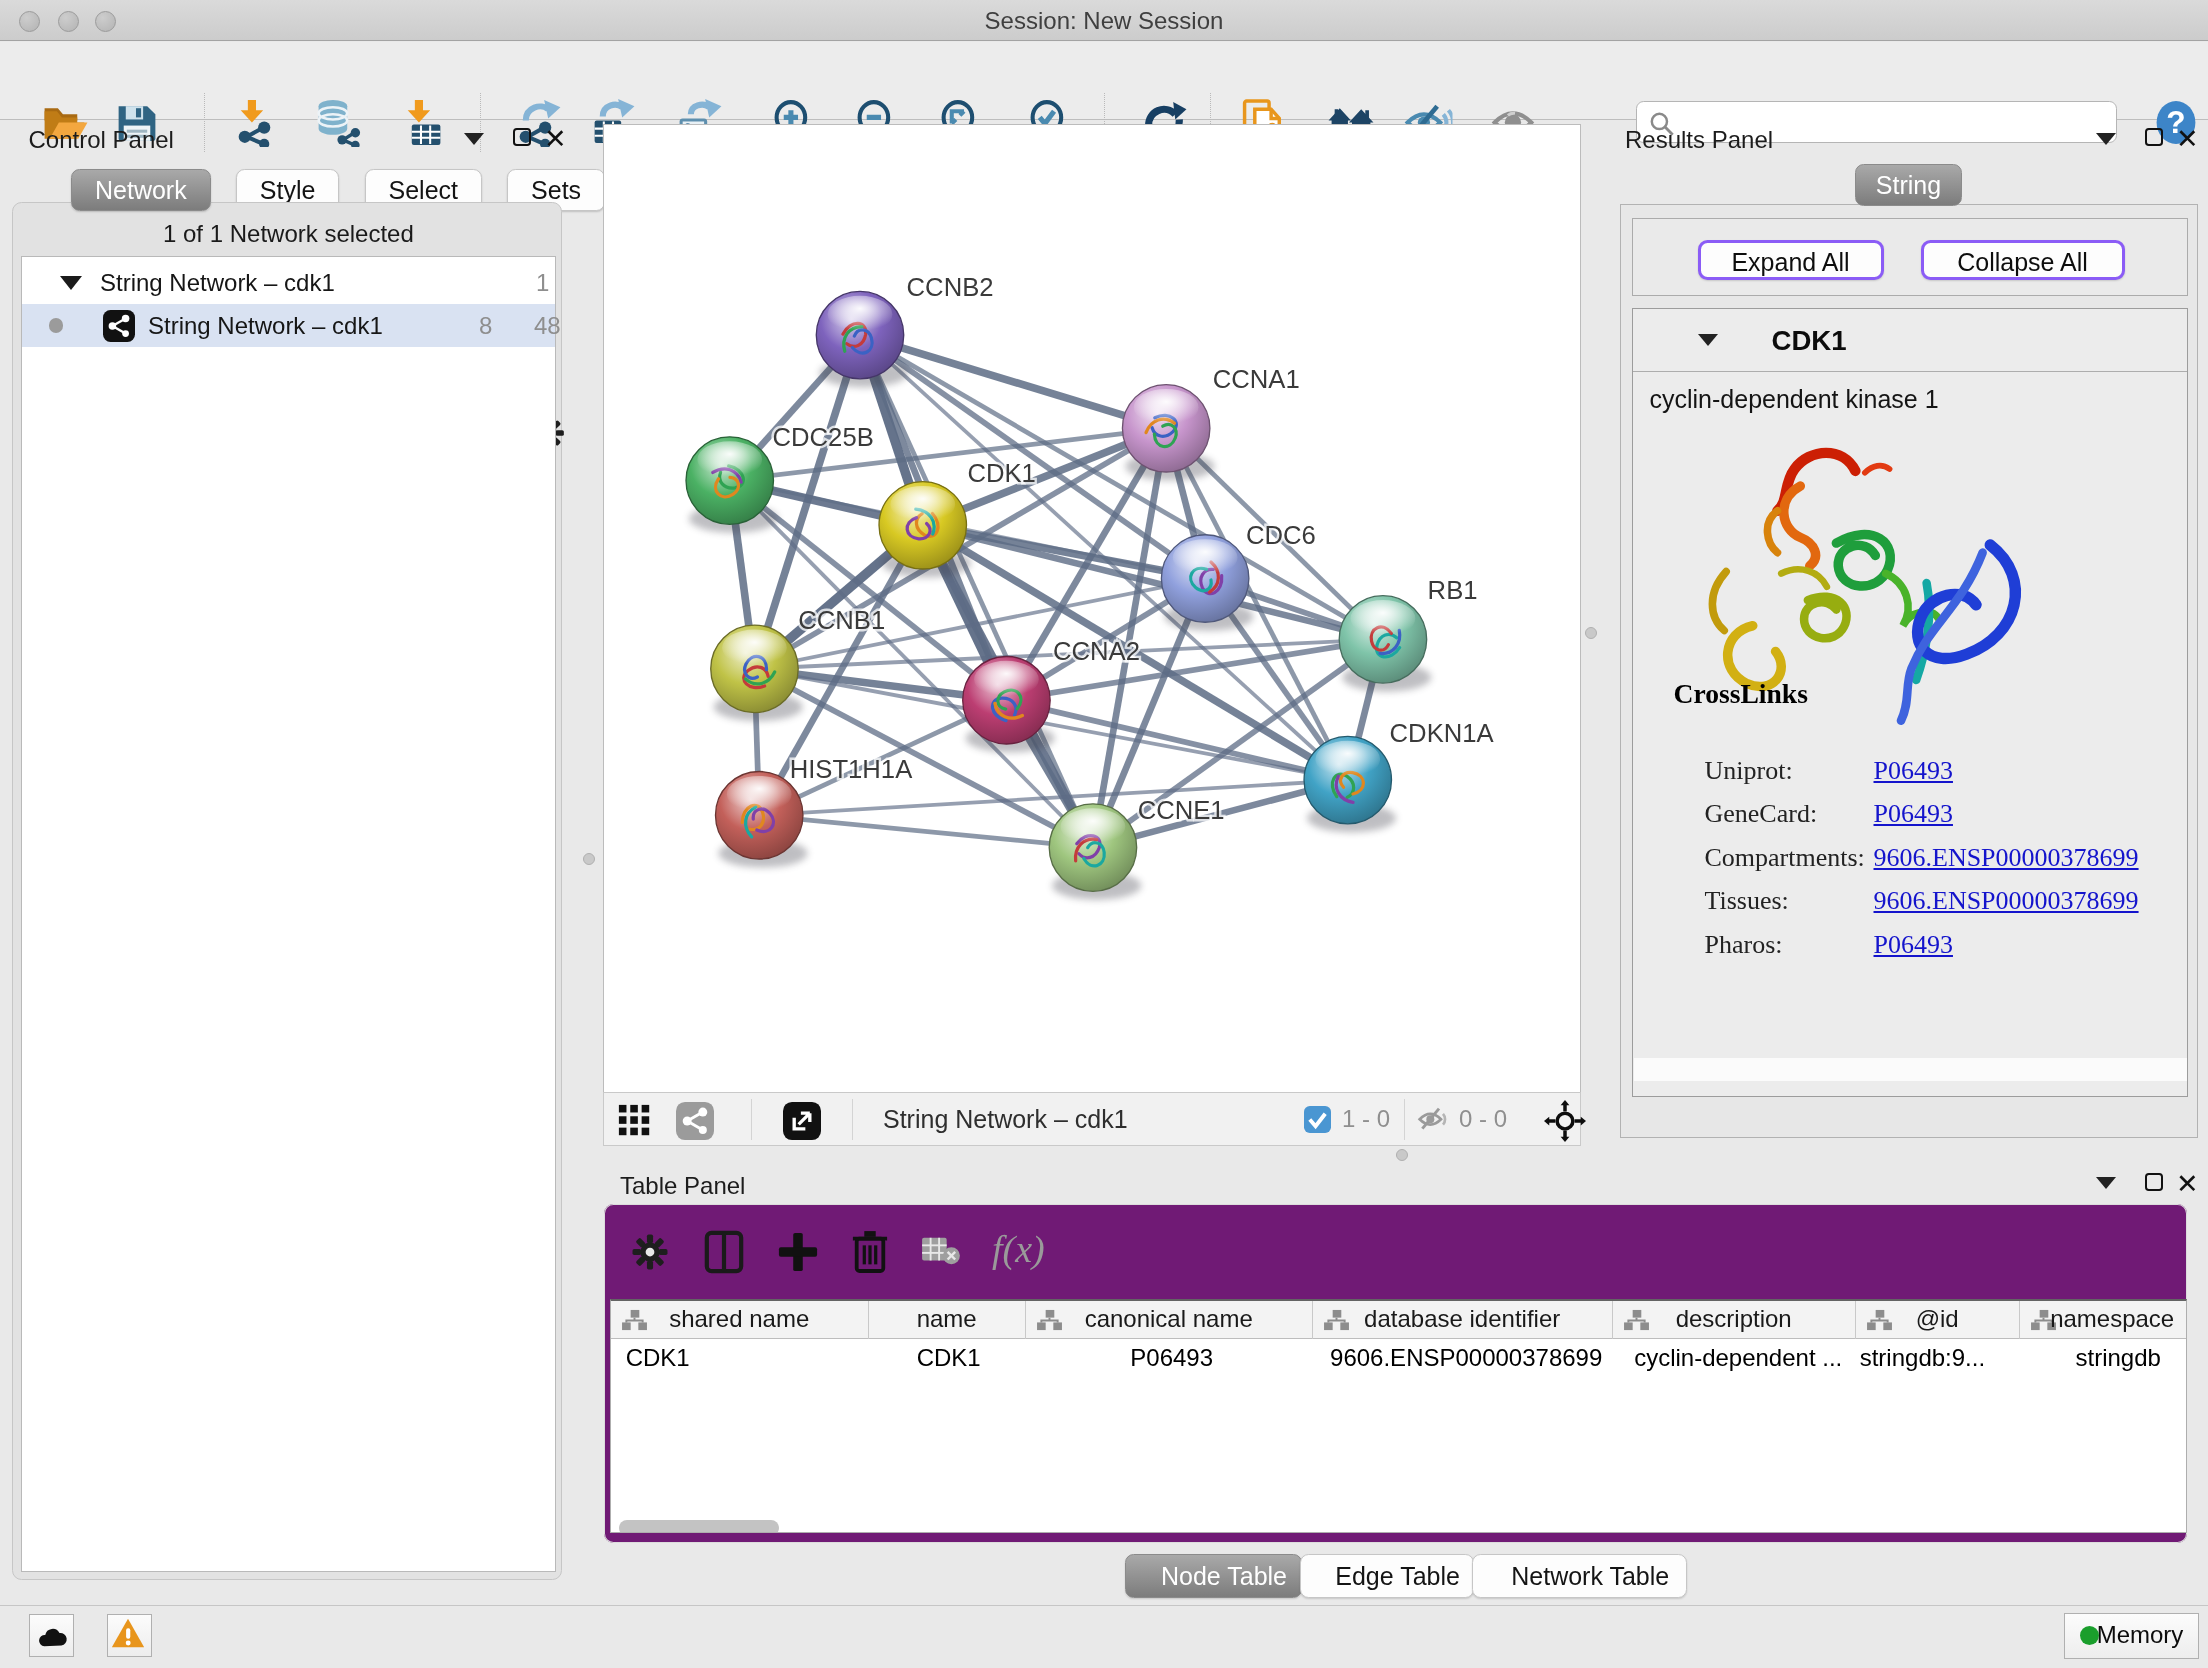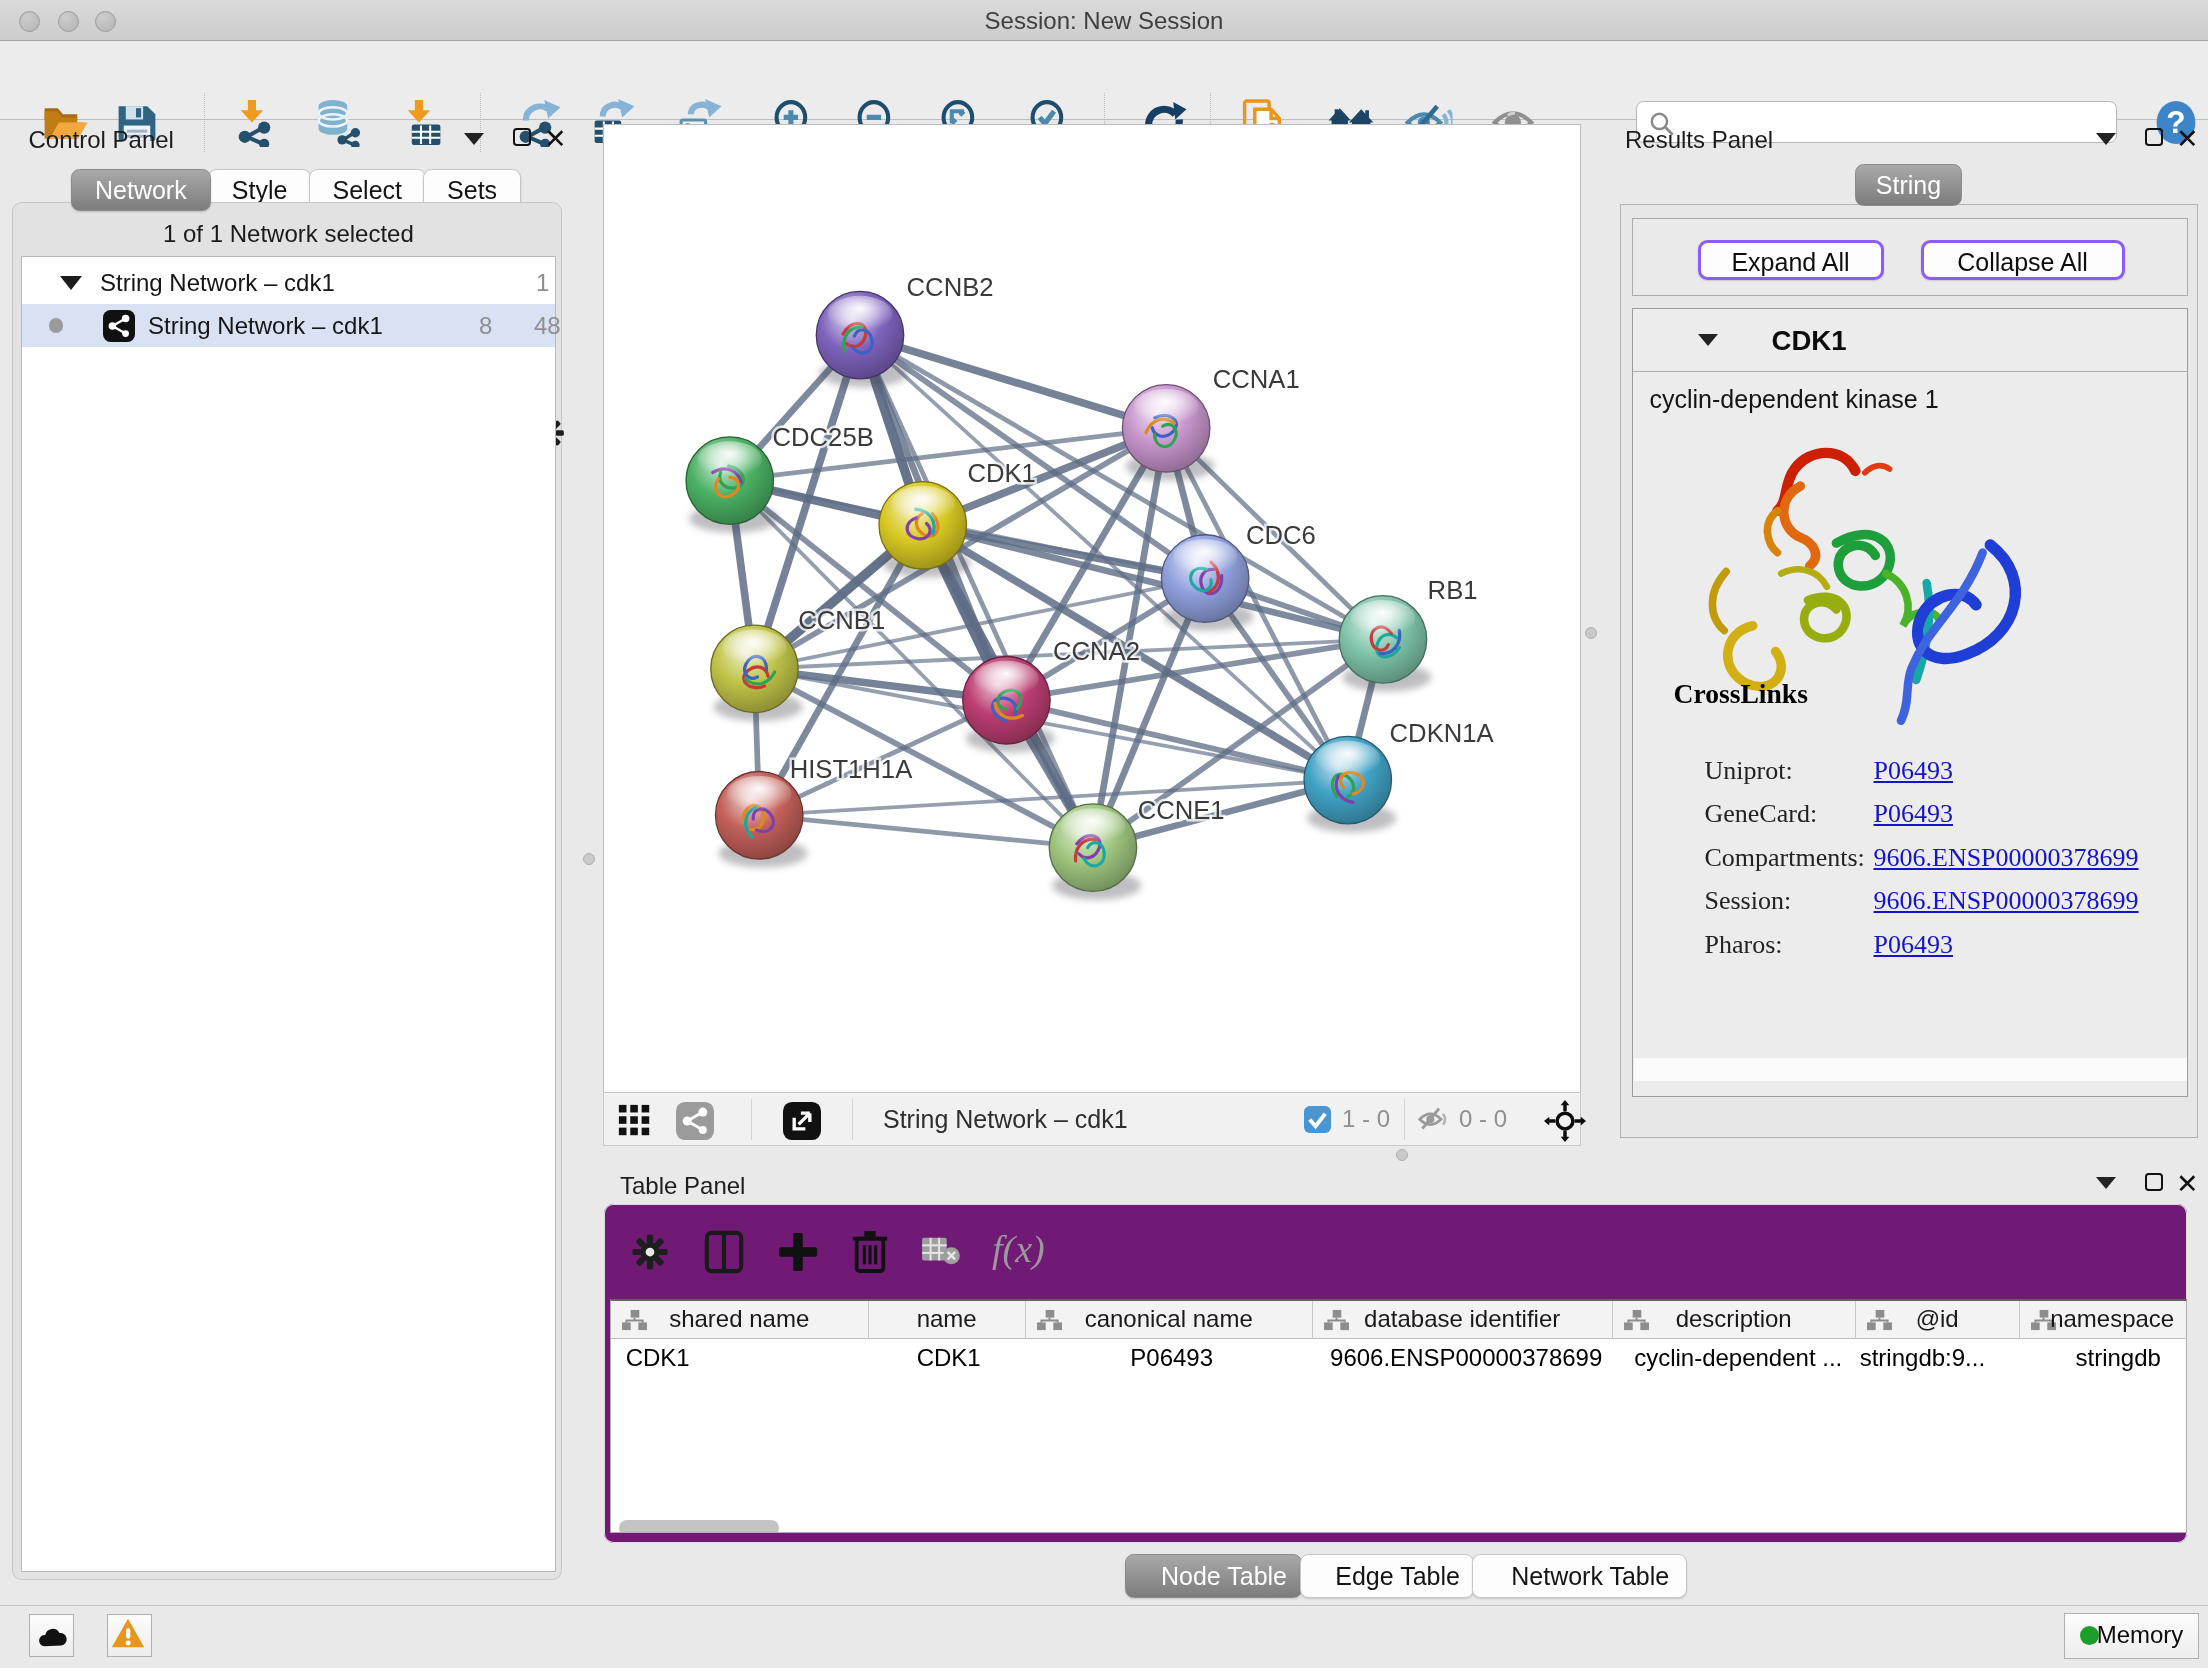--- a/index.html
+++ b/index.html
@@ -17,21 +17,21 @@
 .tbi { position:absolute; top:56px; width:49px; height:49px; transform:translateX(-50%); }
 .tbsep { position:absolute; top:51px; height:59px; width:0; border-left:1.9px dotted #b9b9b9; }
 #searchbox { position:absolute; left:1636px; top:59px; width:481px; height:42px; background:#fff; border:1px solid #b5b5b5; border-radius:7.6px; }
 #searchbox svg { position:absolute; left:11.4px; top:7.6px; }
 
 
 #cp-title { left:28.5px; top:126px; font-size:24px; color:#1c1c1c; }
 .hdr-tri { width:0; height:0; border-left:10.5px solid transparent; border-right:10.5px solid transparent; border-top:12.4px solid #222; }
 .hdr-box { width:18px; height:18px; border:2.9px solid #111; border-radius:3.8px; background:transparent; }
 .hdr-x { font-size:27px; font-weight:bold; color:#111; line-height:19px; font-family:"DejaVu Sans",sans-serif; }
-.tabrow { display:flex; }
+.tabrow { display:flex;gap:28px; }
 .tab { height:42px; line-height:40px; padding:0 23px; font-size:25px; background:#fdfdfd; border:1px solid #c6c6c6; border-radius:8.6px; color:#141414; margin-right:-2.9px; position:relative; box-shadow:0 1px 1.9px rgba(0,0,0,0.18); text-align:center; }
 .tab.sel { background:linear-gradient(#a9a9a9,#7c7c7c); color:#fff; border-color:#8b8b8b; z-index:2; }
 #cp-container { left:12.4px; top:202px; width:550px; height:1378px; background:#e2e2e2; border:1px solid #c6c6c6; border-radius:9.5px; }
 #cp-status { left:0px; top:17px; width:550px; height:28.5px; font-size:24px; color:#1a1a1a; text-align:center; }
 #cp-tree { position:absolute; left:7.6px; top:53px; width:535px; height:1316px; background:#ffffff; border:1px solid #b9b9b9; }
 .tree-row { position:absolute; left:0; width:533px; height:43px; font-size:24px; color:#161616; }
 .tree-row .lbl { position:absolute; top:0; line-height:43px; }
 .tree-row .num { position:absolute; top:0; line-height:43px; color:#8e8e8e; }
 .tri-down { position:absolute; width:0; height:0; border-left:11.4px solid transparent; border-right:11.4px solid transparent; border-top:14.3px solid #1b1b1b; }
 .dot { position:absolute; width:14.3px; height:14.3px; border-radius:50%; background:#9b9b9b; }
@@ -684,21 +684,21 @@
         <path d="M320 120 C365 155 350 215 295 235 C255 250 235 225 247 196 C257 172 291 163 305 183" stroke="#1f3ed6" stroke-width="12"></path>
         <path d="M312 128 C290 185 255 205 237 250 C230 268 236 285 226 305" stroke="#3e63de" stroke-width="9"></path>
         <path d="M188 44 C196 36 206 34 214 40" stroke="#e23b12" stroke-width="6"></path>
       </g>
     </svg>
     <div id="xl-title">CrossLinks</div>
     <div id="xlinks">
         <div class="xl-row" style="top: 447px;"><span>Uniprot:</span><span class="v">P06493</span></div>
         <div class="xl-row" style="top: 490px;"><span>GeneCard:</span><span class="v">P06493</span></div>
         <div class="xl-row" style="top: 534px;"><span>Compartments:</span><span class="v">9606.ENSP00000378699</span></div>
-        <div class="xl-row" style="top: 577px;"><span>Session:</span><span class="v">9606.ENSP00000378699</span></div>
+        <div class="xl-row" style="top: 577px;"><span>Tissues:</span><span class="v">9606.ENSP00000378699</span></div>
         <div class="xl-row" style="top: 621px;"><span>Pharos:</span><span class="v">P06493</span></div>
       </div>
     <div id="rp-scroll"></div>
   </div>
 </div>
 
 <div id="tp-title" class="abs">Table Panel</div>
 <div class="abs hdr-tri" style="left:2096px; top:1177px"></div>
 <div class="abs hdr-box" style="left:2145px; top:1173px"></div>
 <div class="abs hdr-x" style="left:2176px; top:1174px">✕</div>

